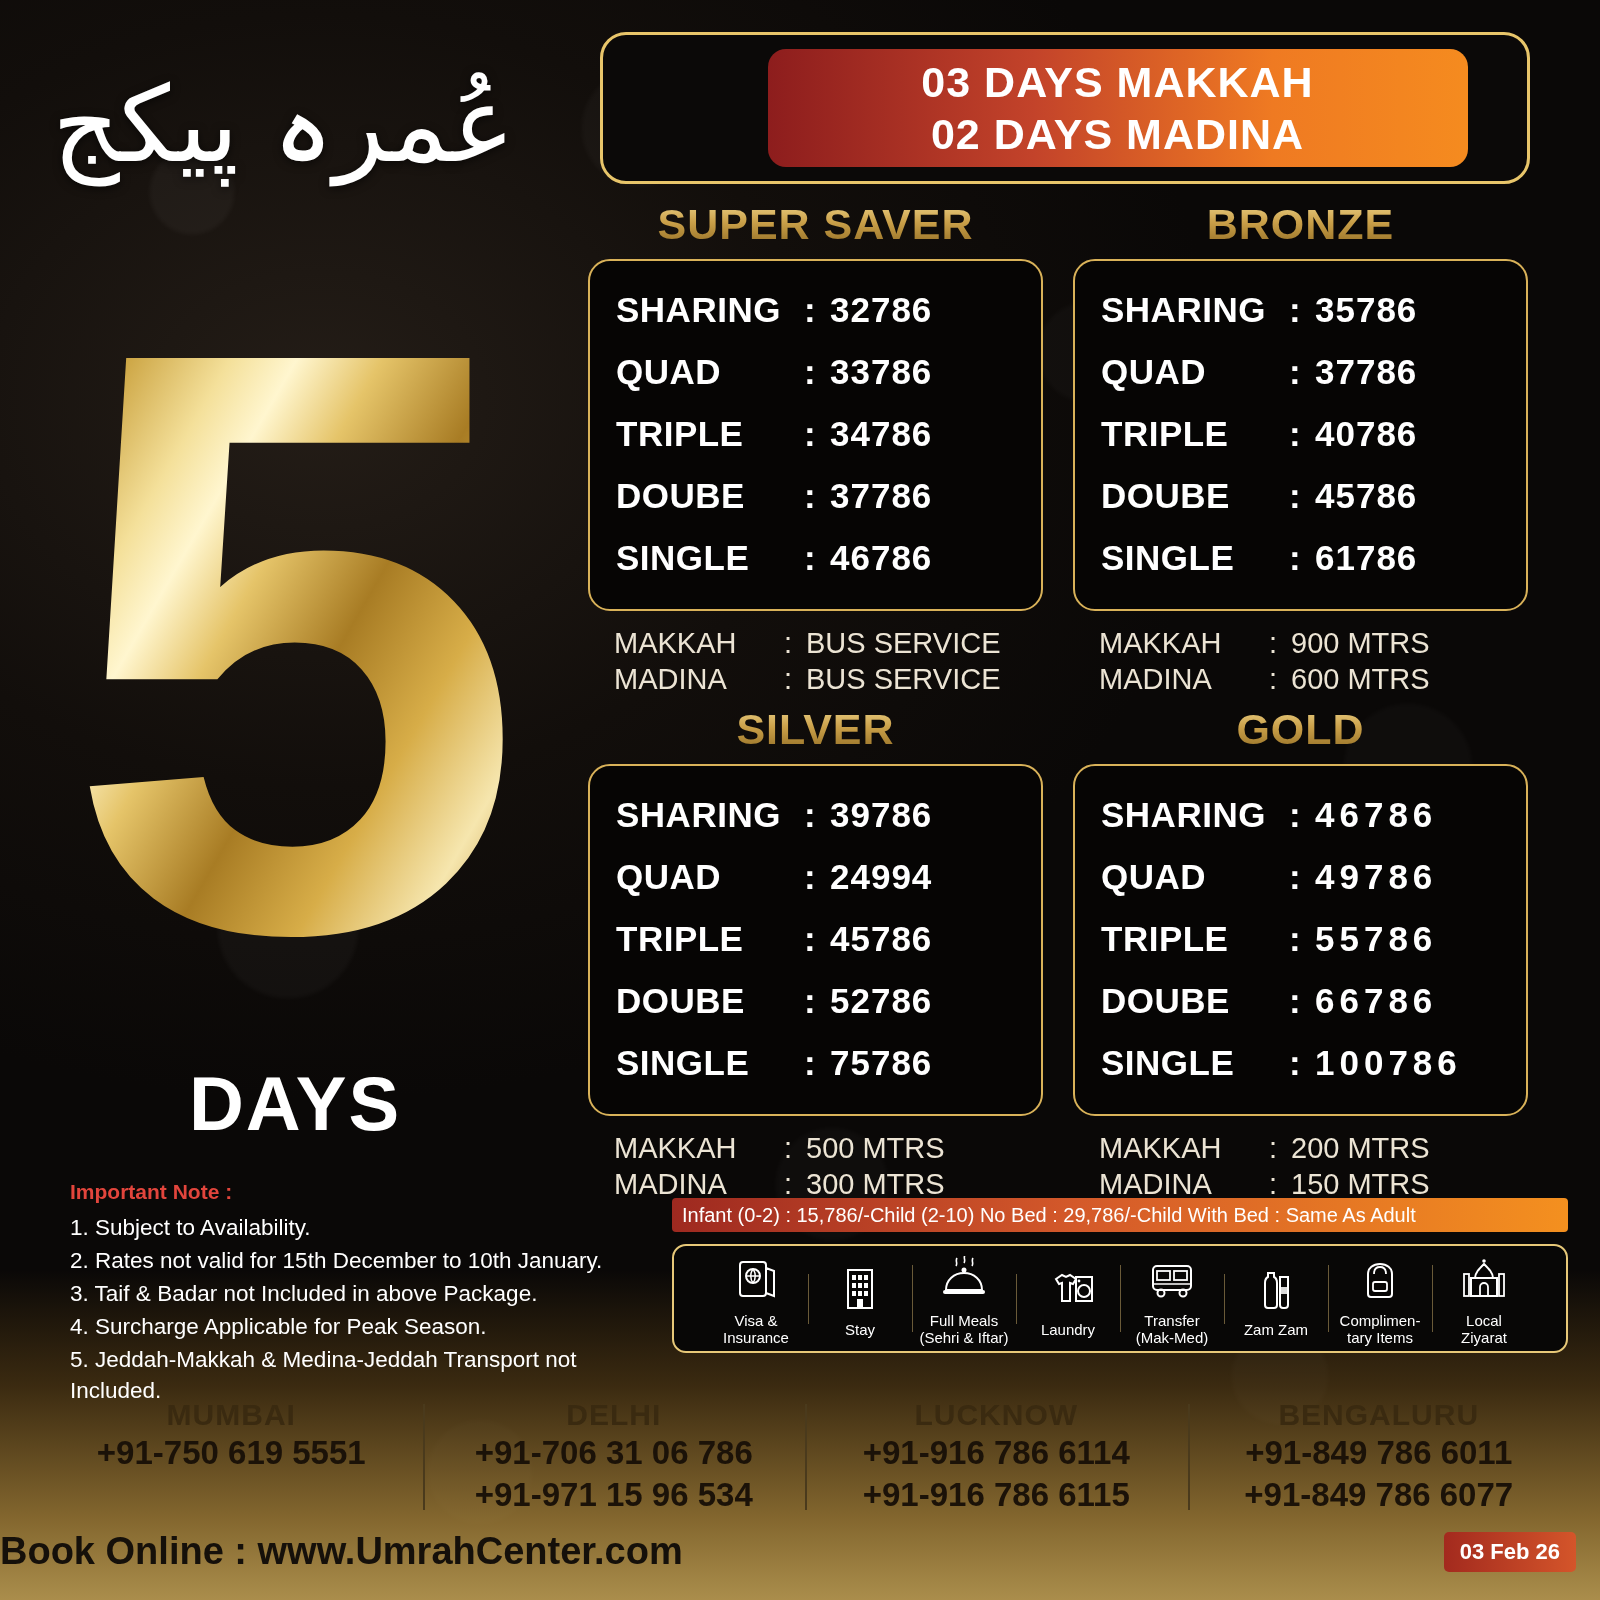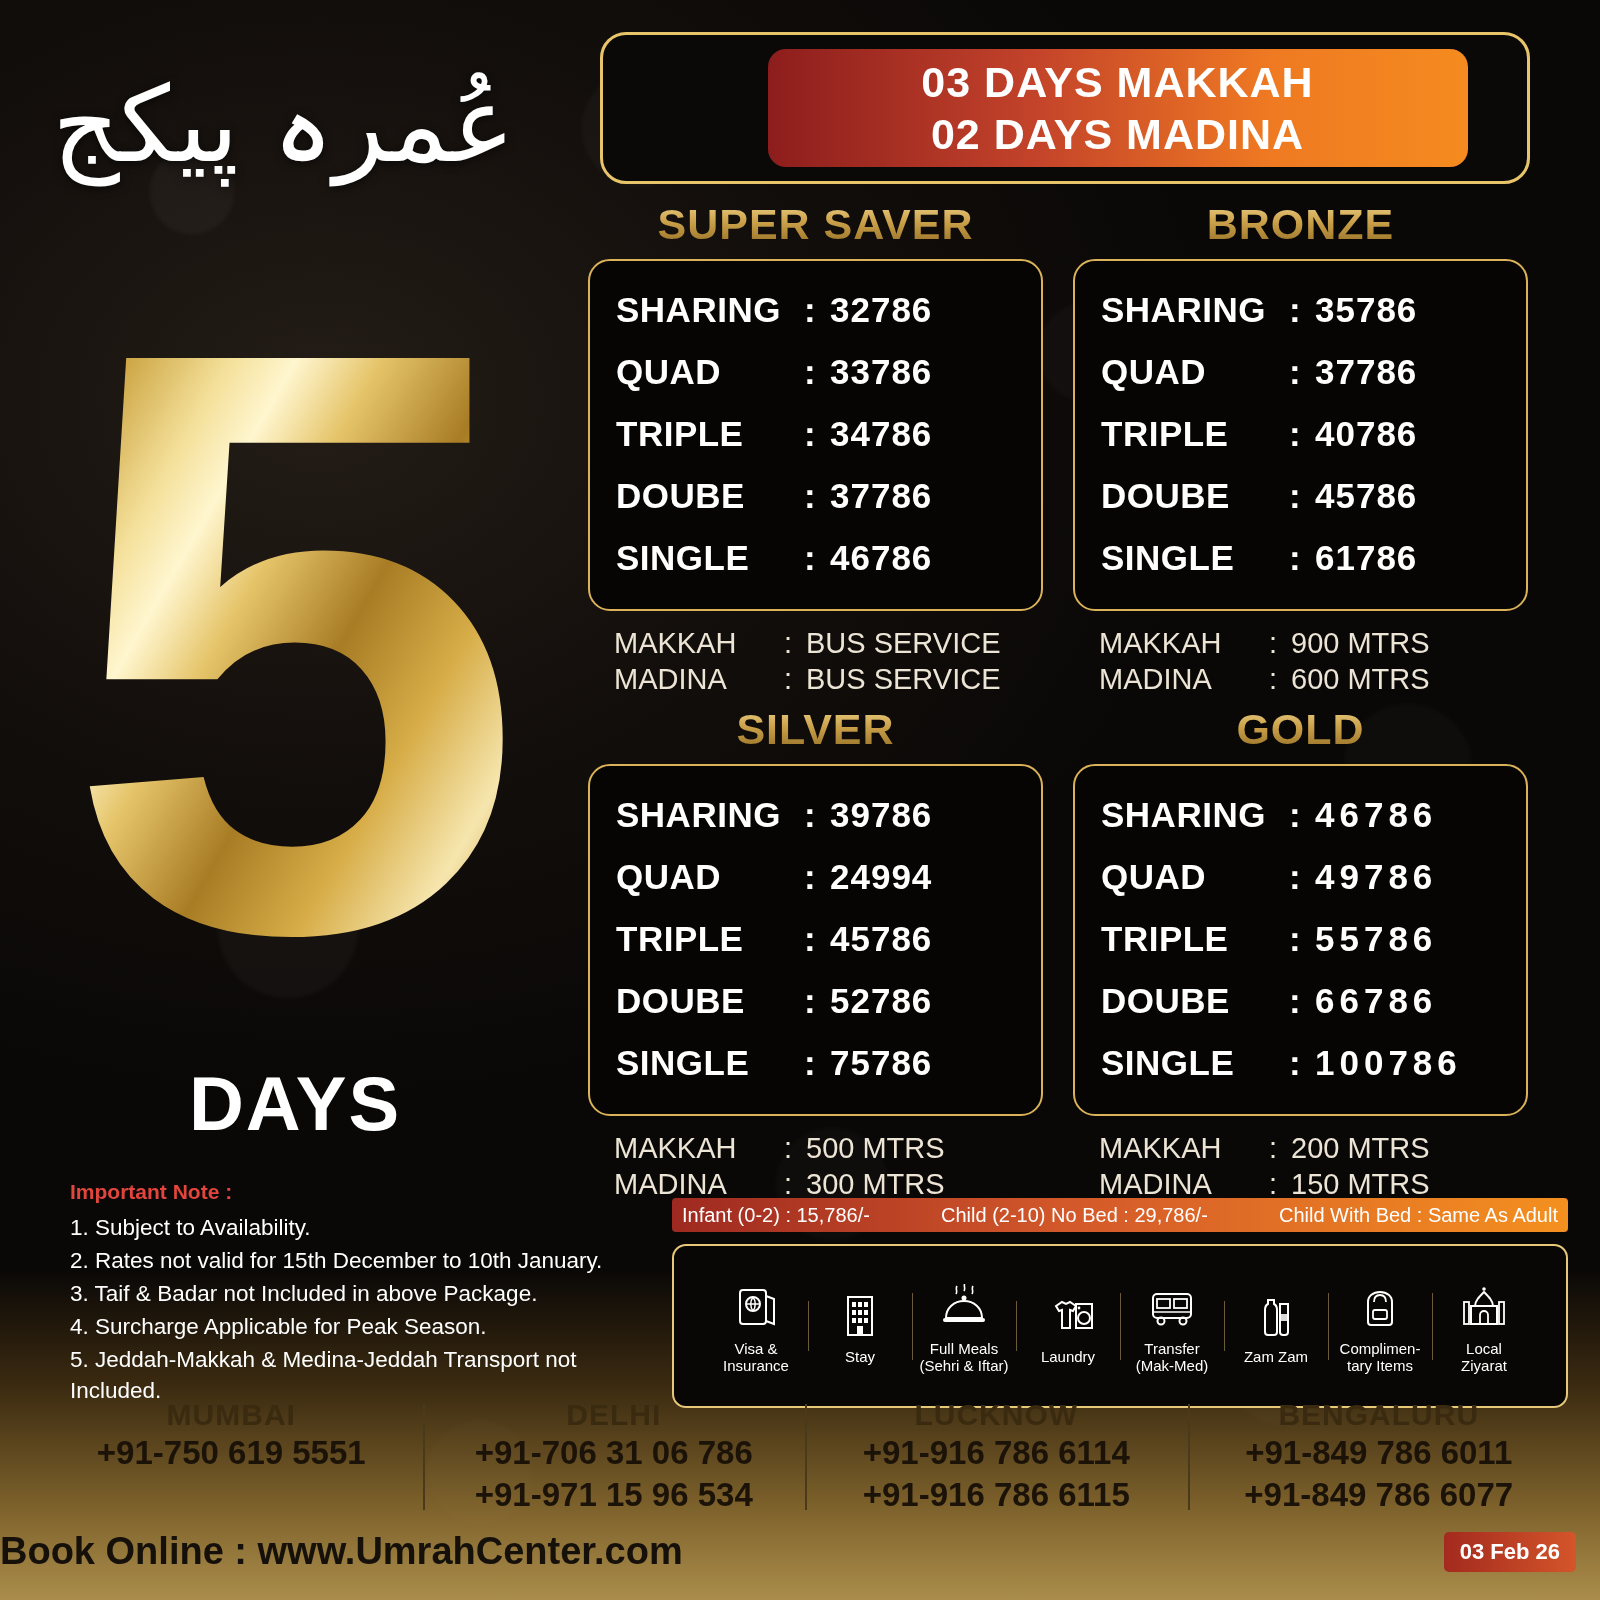--- a/index.html
+++ b/index.html
@@ -103,27 +103,27 @@
 
   .dist { margin-top: 14px; padding: 0 26px; }
   .dist .drow { display: flex; color: #ece4d4; font-size: 29px; line-height: 36px; }
   .dist .dlbl { width: 170px; }
   .dist .dcol { width: 22px; }
 
   
   .childstrip {
     position: absolute; left: 672px; top: 1198px; width: 896px; height: 34px;
     background: linear-gradient(90deg,#9e2920 0%, #d4592a 45%, #f4901f 100%);
-    border-radius: 4px; display: flex; align-items: center; justify-content: space-between;
+    border-radius: 4px; display: flex; align-items: center; justify-content: flex-start;
     color: #fff; font-size: 20px; padding: 0 10px;
   }
 
   
   .amen {
-    position: absolute; left: 672px; top: 1244px; width: 896px; height: 164px;
+    position: absolute; left: 672px; top: 1244px; width: 896px; height: 109px;
     border: 2.5px solid #e7c878; border-radius: 14px; background: #080706;
     display: flex; align-items: center; justify-content: space-between;
     padding: 8px 30px;
   }
   .amen-item { flex: 1; text-align: center; color: #fff; position: relative; }
   .amen-item + .amen-item::before {
     content: ""; position: absolute; left: 0; top: 14px; bottom: 14px; width: 1px; background: #6a5a38;
   }
   .amen-ico { height: 58px; display: flex; align-items: center; justify-content: center; }
   .amen-lbl { font-size: 15px; line-height: 17px; margin-top: 3px; }

